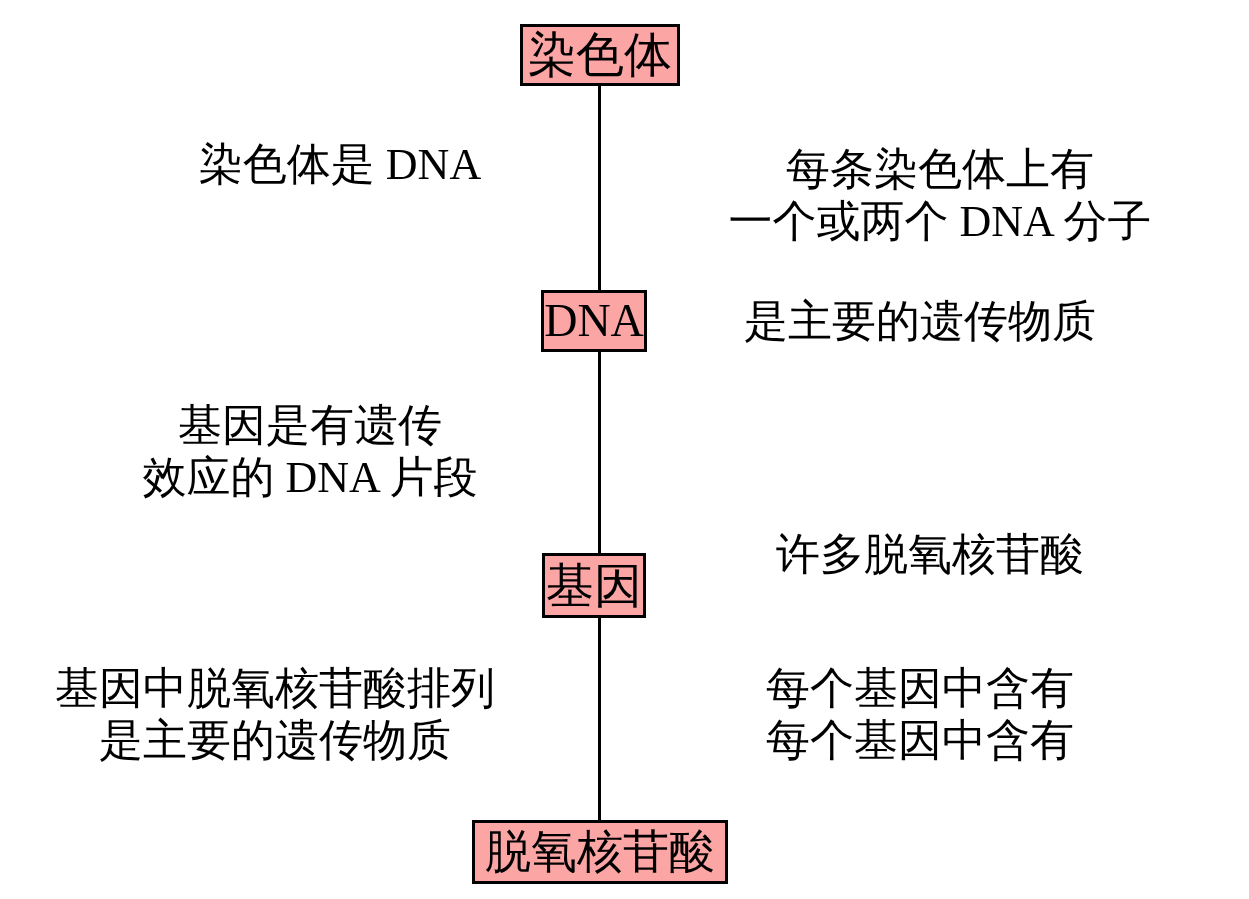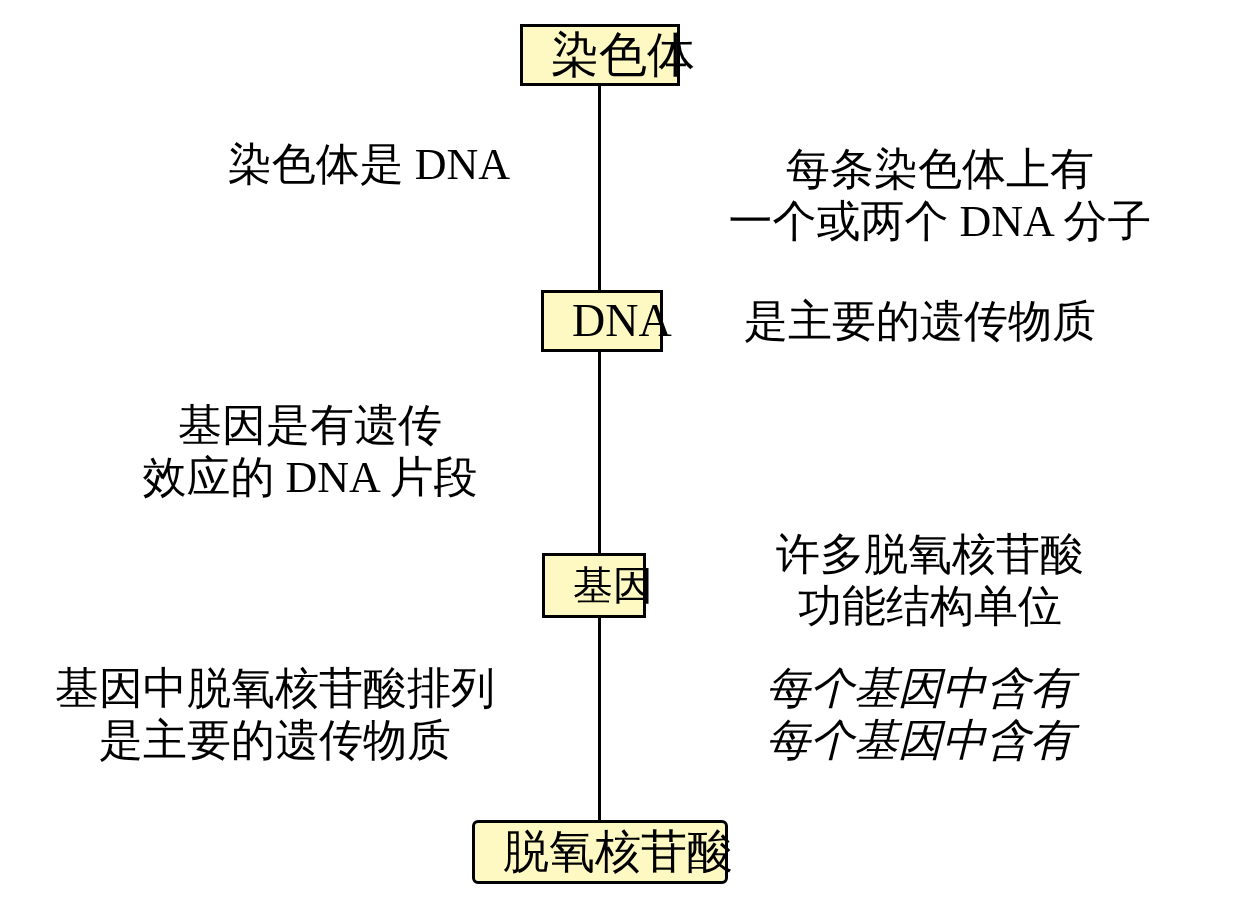--- a/index.html
+++ b/index.html
@@ -12,62 +12,61 @@
     width: 1249px;
     height: 899px;
     background: #ffffff;
     font-family: "Liberation Serif", "DejaVu Serif", serif;
     color: #000000;
     overflow: hidden;
   }
   .node {
     position: absolute;
     border: 3px solid #000000;
-    background: #fef9c3;
+    background: #fca5a5;
     display: flex;
     align-items: center;
-    justify-content: flex-start;
+    justify-content: center;
     font-size: 46px;
     line-height: 1;
     white-space: nowrap;
     box-sizing: border-box;
     z-index: 2;
-    padding-left: 28px;
   }
   .node-chromosome { left: 520px; top: 24px;  width: 160px; height: 62px; font-size: 48px; }
-  .node-dna        { left: 541px; top: 290px; width: 122px; height: 62px; }
-  .node-gene       { left: 542px; top: 553px; width: 104px; height: 65px; font-size: 40px; }
-  .node-nucleotide { left: 472px; top: 820px; width: 256px; height: 64px; border-radius: 6px; }
+  .node-dna        { left: 541px; top: 290px; width: 106px; height: 62px; }
+  .node-gene       { left: 542px; top: 553px; width: 104px; height: 65px; font-size: 48px; }
+  .node-nucleotide { left: 472px; top: 820px; width: 256px; height: 64px; }
 
   .connector {
     position: absolute;
     left: 598px;
     width: 3px;
     background: #000000;
     z-index: 1;
   }
   .connector-1 { top: 86px;  height: 204px; }
   .connector-2 { top: 352px; height: 201px; }
   .connector-3 { top: 618px; height: 203px; }
 
   .annotation {
     position: absolute;
     font-size: 44px;
     line-height: 52px;
     text-align: center;
     white-space: nowrap;
   }
-  .ann-chromosome-left  { left: 170px; top: 139px; width: 340px; text-align: right; }
+  .ann-chromosome-left  { left: 170px; top: 139px; width: 340px; }
   .ann-chromosome-right { left: 700px; top: 144px; width: 480px; }
   .ann-dna-right        { left: 740px; top: 296px; width: 360px; }
   .ann-gene-left        { left: 120px; top: 400px; width: 380px; }
   .ann-dna-gene-right   { left: 740px; top: 386px; width: 360px; }
   .ann-gene-right       { left: 750px; top: 529px; width: 360px; }
   .ann-nucleotide-left  { left: 25px;  top: 663px; width: 500px; }
-  .ann-nucleotide-right { left: 740px; top: 663px; width: 360px; font-style: italic; }
+  .ann-nucleotide-right { left: 740px; top: 663px; width: 360px; }
 </style>
 </head>
 <body>
 
 <div class="canvas">
 
   <div class="connector connector-1"></div>
   <div class="connector connector-2"></div>
   <div class="connector connector-3"></div>
 
@@ -98,20 +97,19 @@
 
   <div class="annotation ann-chromosome-right">
     <div>每条染色体上有</div>
     <div>一个或两个 DNA 分子</div>
   </div>
   <div class="annotation ann-dna-right">
     <div>是主要的遗传物质</div>
   </div>
   <div class="annotation ann-gene-right">
     <div>许多脱氧核苷酸</div>
-    <div>功能结构单位</div>
   </div>
   <div class="annotation ann-nucleotide-right">
     <div>每个基因中含有</div>
     <div>每个基因中含有</div>
   </div>
 
 </div>
 
 </body></html>

